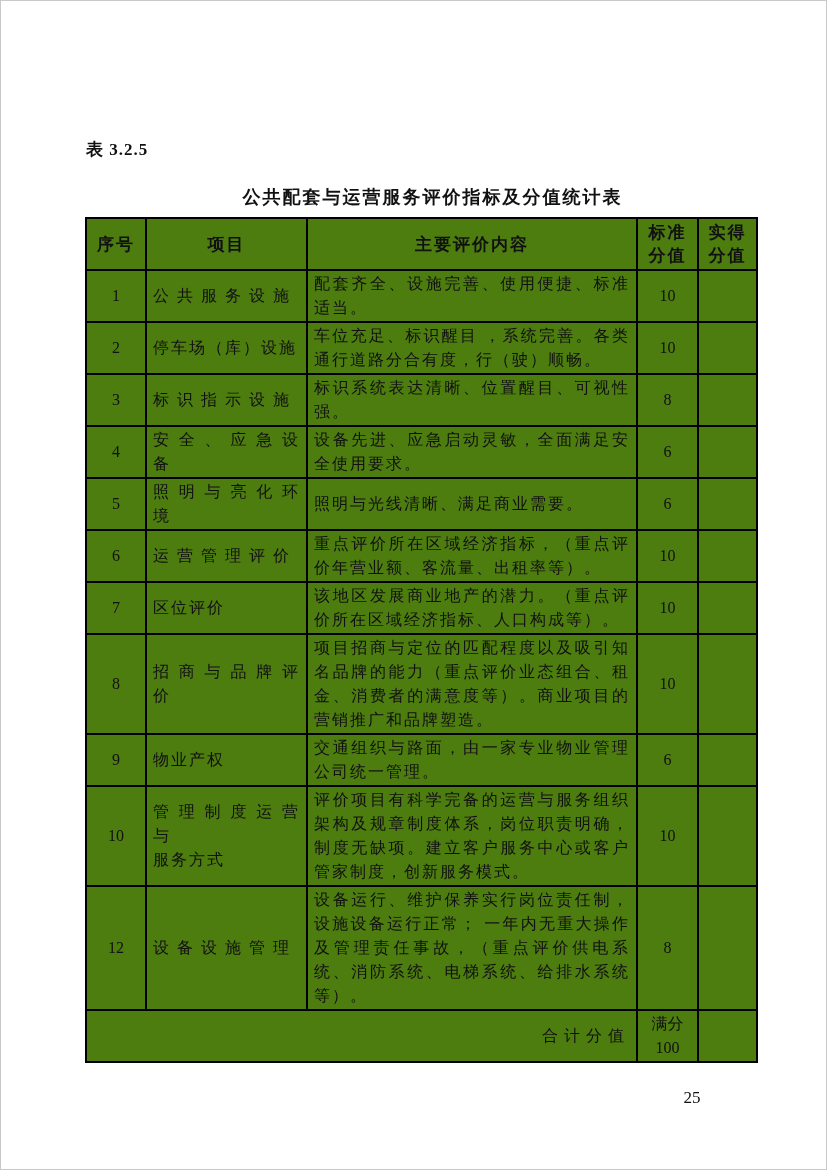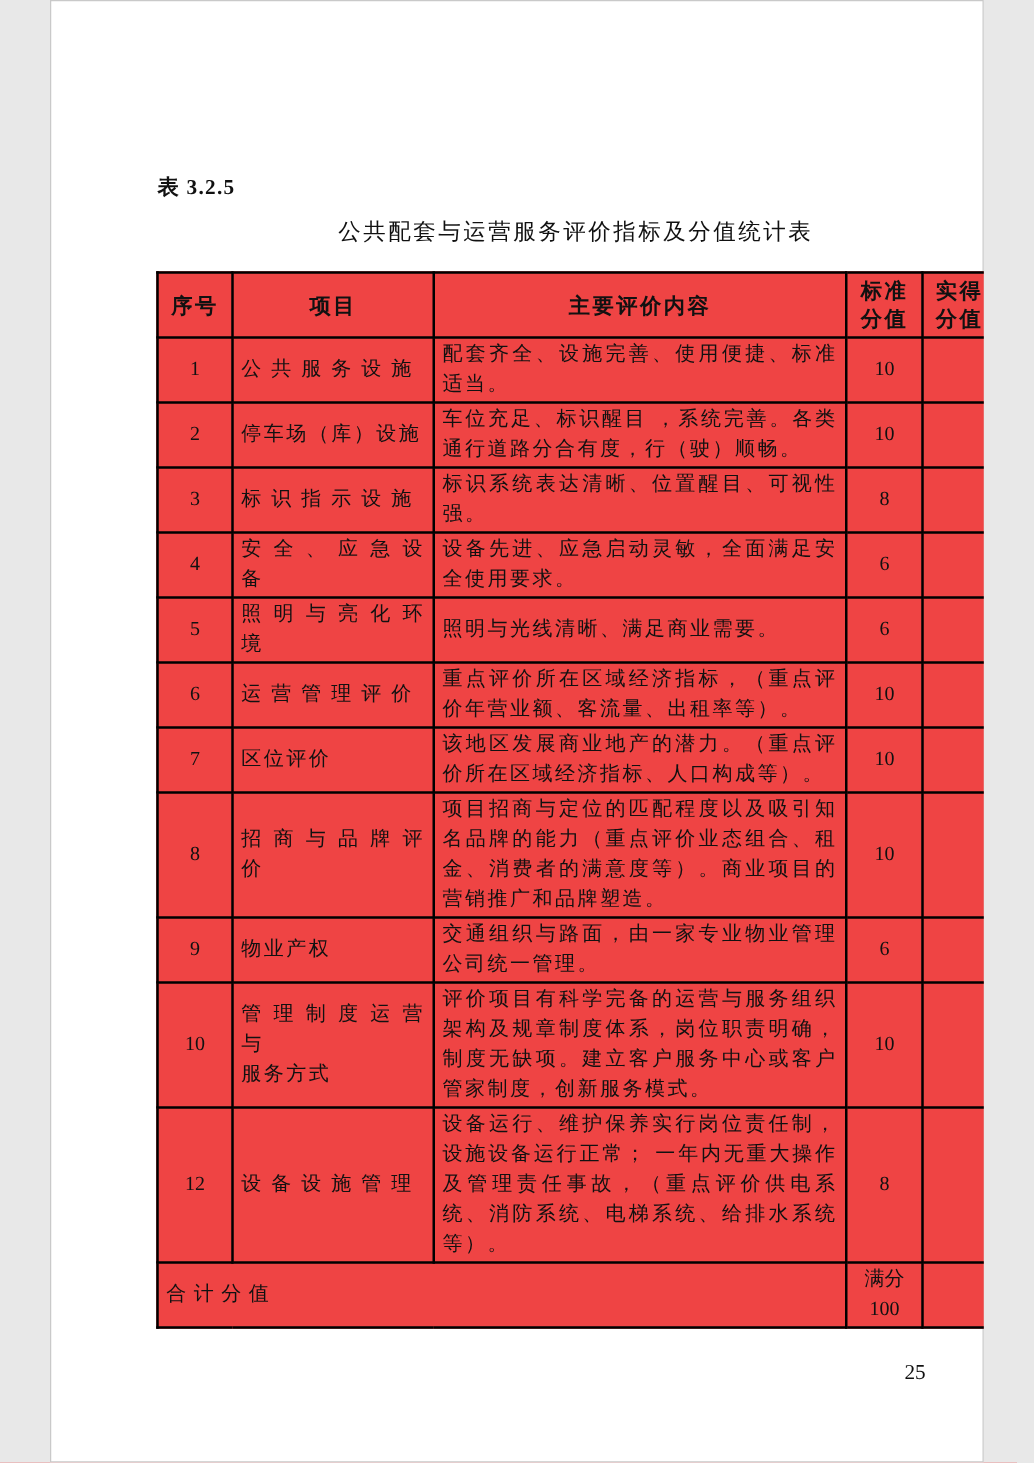--- a/index.html
+++ b/index.html
@@ -3,21 +3,21 @@
 <meta charset="utf-8">
 <style>
   html, body {
     margin: 0;
     padding: 0;
     background: #e8e8e8;
     font-family: "Liberation Serif", "DejaVu Serif", serif;
   }
   .page {
     position: relative;
-    width: 747px;
+    width: 827px;
     height: 1170px;
     margin: 0 auto;
     background: #ffffff;
     box-shadow: inset 0 0 0 1px #c9c9c9;
     color: #111;
     overflow: hidden;
   }
   .table-label {
     position: absolute;
     left: 86px;
@@ -25,34 +25,34 @@
     font-size: 17px;
     font-weight: bold;
     letter-spacing: 1px;
     white-space: nowrap;
   }
   .doc-title {
     position: absolute;
     left: 85px;
     top: 173px;
     width: 671px;
-    margin: 0;
+    margin: 12px;
     text-align: center;
     font-size: 18px;
-    font-weight: normal;
+    font-weight: bold;
     letter-spacing: 2px;
   }
   .eval-table {
     position: absolute;
     left: 85px;
     top: 217px;
     width: 671px;
     border-collapse: collapse;
     table-layout: fixed;
-    background: #ef4444;
+    background: #4d7c0f;
   }
   .eval-table th,
   .eval-table td {
     border: 2px solid #000;
     vertical-align: middle;
     overflow: hidden;
   }
   .eval-table th {
     font-size: 17px;
     font-weight: bold;
@@ -87,21 +87,21 @@
   }
   .score {
     text-align: center;
     font-size: 15px;
     line-height: 22px;
     white-space: pre-line;
     letter-spacing: 0;
     padding: 1px 2px;
   }
   .total-label {
-    text-align: left;
+    text-align: right;
     letter-spacing: 6px;
     height: 42px;
     font-size: 16px;
     border-radius: 19px;
   }
   .page-number {
     position: absolute;
     left: 672px;
     top: 1088px;
     width: 40px;

